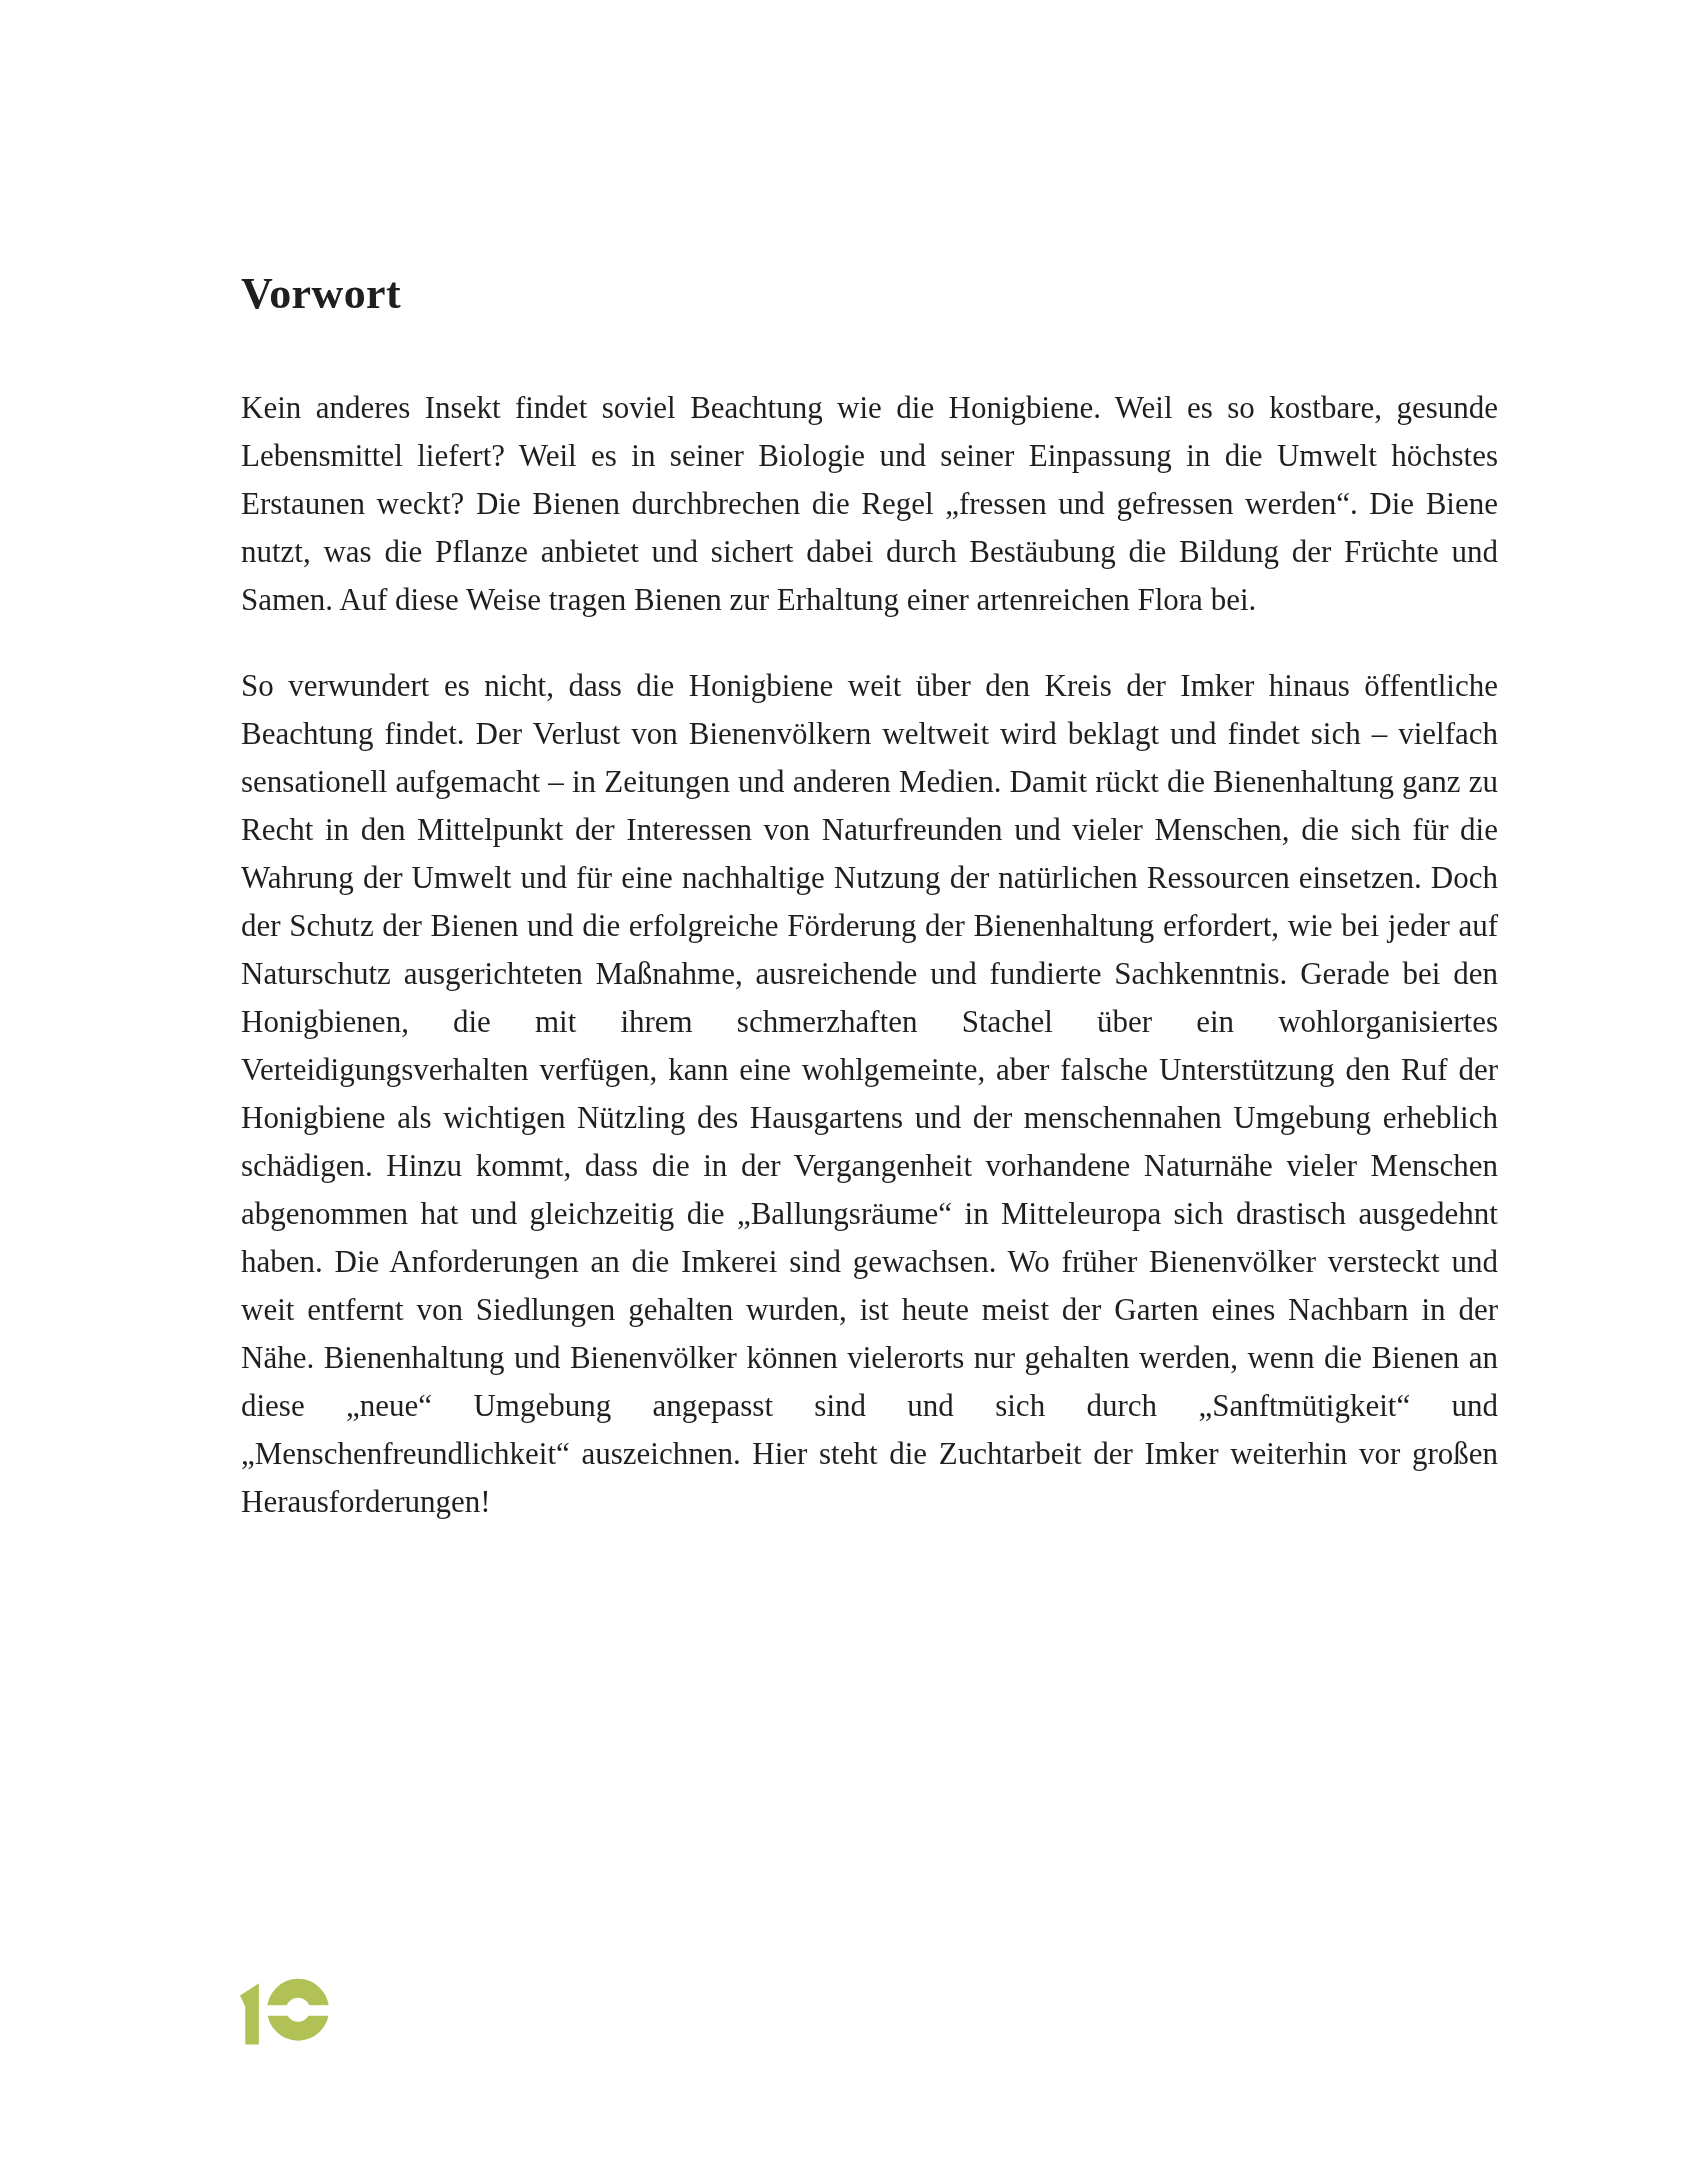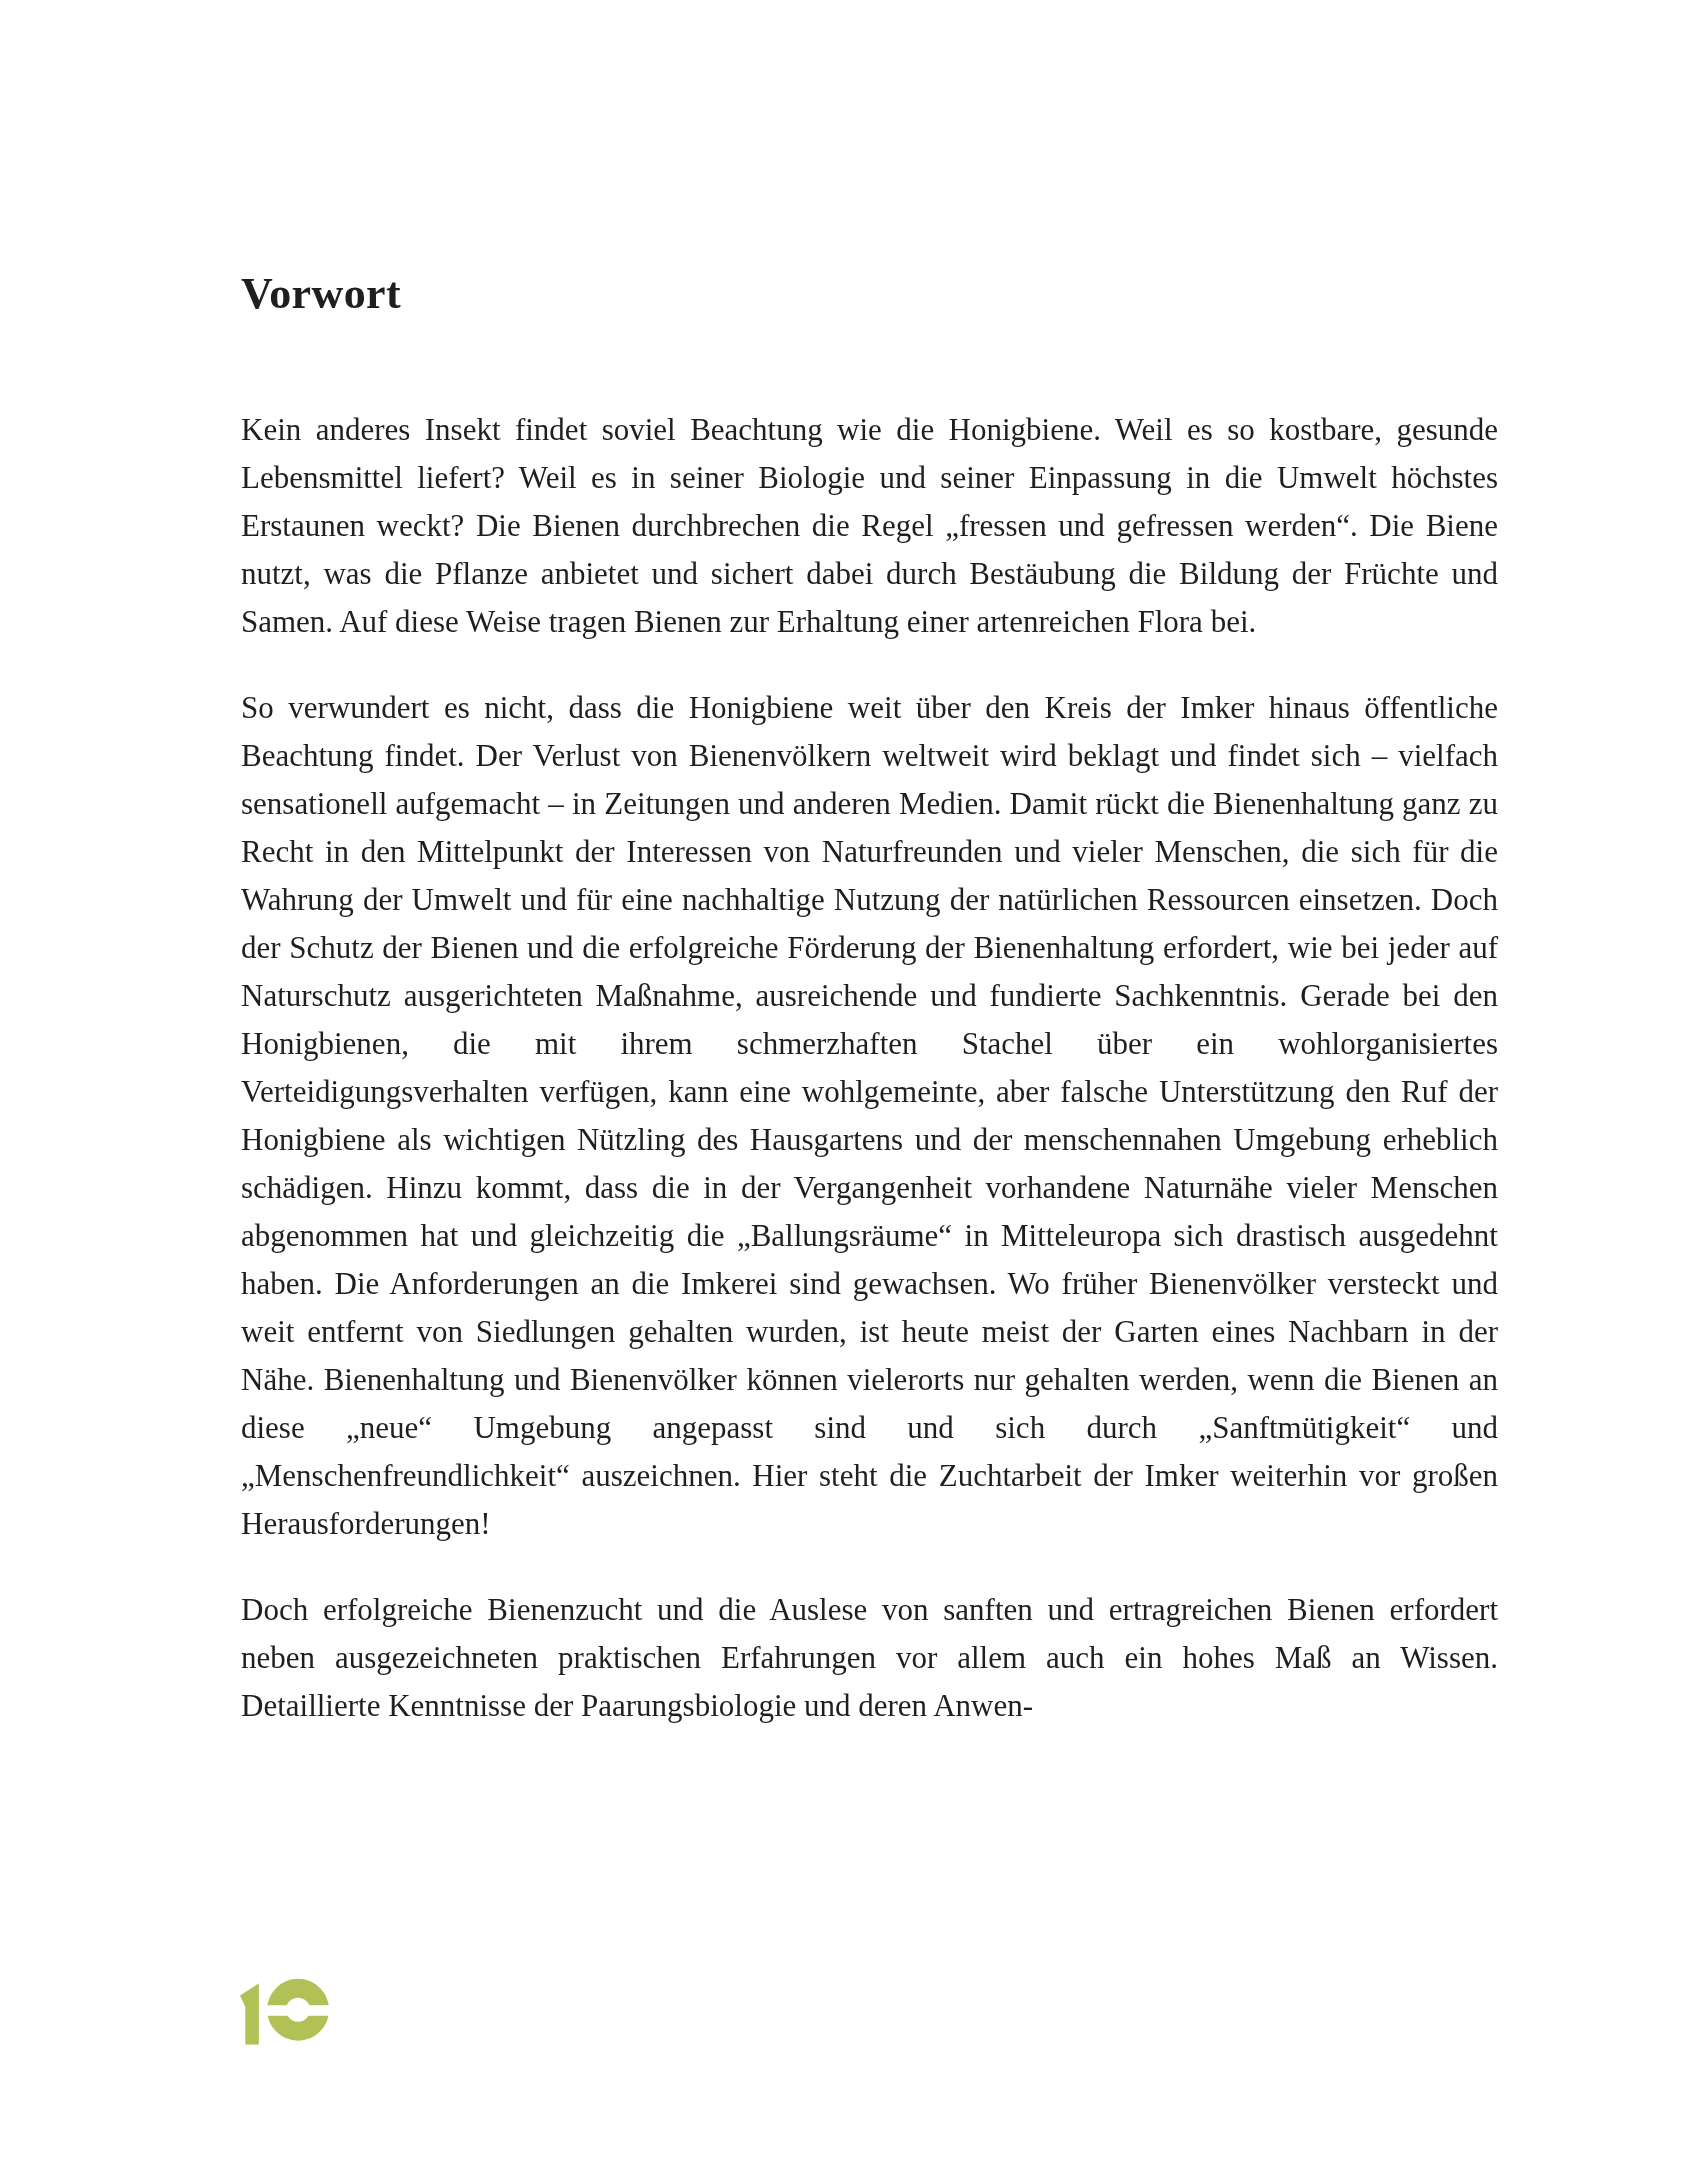--- a/index.html
+++ b/index.html
@@ -38,21 +38,21 @@
   }
   .bodytext p {
     margin: 38px 0 0 0;
     font-size: 31px;
     line-height: 48px;
     text-align: justify;
     hyphens: auto;
     -webkit-hyphens: auto;
   }
   .bodytext p.first {
-    margin-top: 90px;
+    margin-top: 68px;
   }
   .pagenum {
     position: absolute;
     left: 240px;
     top: 1978px;
     width: 92px;
     height: 68px;
   }
   .pagenum svg { display: block; width: 92px; height: 68px; }
   .sr-only {
@@ -68,21 +68,20 @@
 
 <div class="page">
 
   <div class="content">
     <h1 class="vorwort">Vorwort</h1>
 
 
     <div class="bodytext">
       <p class="first">Kein anderes Insekt findet soviel Beachtung wie die Honigbiene. Weil es so kostbare, gesunde Lebensmittel liefert? Weil es in seiner Biologie und seiner Einpassung in die Umwelt höchstes Erstaunen weckt? Die Bienen durchbrechen die Regel „fressen und gefressen werden“. Die Biene nutzt, was die Pflanze anbietet und sichert dabei durch Bestäubung die Bildung der Früchte und Samen. Auf diese Weise tragen Bienen zur Erhaltung einer artenreichen Flora bei.</p>
       <p>So verwundert es nicht, dass die Honigbiene weit über den Kreis der Imker hinaus öffentliche Beachtung findet. Der Verlust von Bienenvölkern weltweit wird beklagt und findet sich – vielfach sensationell aufgemacht – in Zeitungen und anderen Medien. Damit rückt die Bienenhaltung ganz zu Recht in den Mittelpunkt der Interessen von Naturfreunden und vieler Menschen, die sich für die Wahrung der Umwelt und für eine nachhaltige Nutzung der natürlichen Ressourcen einsetzen. Doch der Schutz der Bienen und die erfolgreiche Förderung der Bienenhaltung erfordert, wie bei jeder auf Naturschutz ausgerichteten Maßnahme, ausreichende und fundierte Sachkenntnis. Gerade bei den Honigbienen, die mit ihrem schmerzhaften Stachel über ein wohlorganisiertes Verteidigungsverhalten verfügen, kann eine wohlgemeinte, aber falsche Unterstützung den Ruf der Honigbiene als wichtigen Nützling des Hausgartens und der menschennahen Umgebung erheblich schädigen. Hinzu kommt, dass die in der Vergangenheit vorhandene Naturnähe vieler Menschen abgenommen hat und gleichzeitig die „Ballungsräume“ in Mitteleuropa sich drastisch ausgedehnt haben. Die Anforderungen an die Imkerei sind gewachsen. Wo früher Bienenvölker versteckt und weit entfernt von Siedlungen gehalten wurden, ist heute meist der Garten eines Nachbarn in der Nähe. Bienenhaltung und Bienenvölker können vielerorts nur gehalten werden, wenn die Bienen an diese „neue“ Umgebung angepasst sind und sich durch „Sanftmütigkeit“ und „Menschenfreundlichkeit“ auszeichnen. Hier steht die Zuchtarbeit der Imker weiterhin vor großen Herausforderungen!</p>
-      <p>Doch erfolgreiche Bienenzucht und die Auslese von sanften und ertragreichen Bienen erfordert neben ausgezeichneten praktischen Erfahrungen vor allem auch ein hohes Maß an Wissen. Detaillierte Kenntnisse der Paarungsbiologie und deren Anwen-</p>
     </div>
   </div>
 
   <div class="pagenum">
     <span class="sr-only">10</span>
 
     <svg viewBox="0 0 122 90" aria-hidden="true">
 
       <polygon points="0,23 25,7 25,88 7,88 7,38" fill="#b2c155"></polygon>
 

